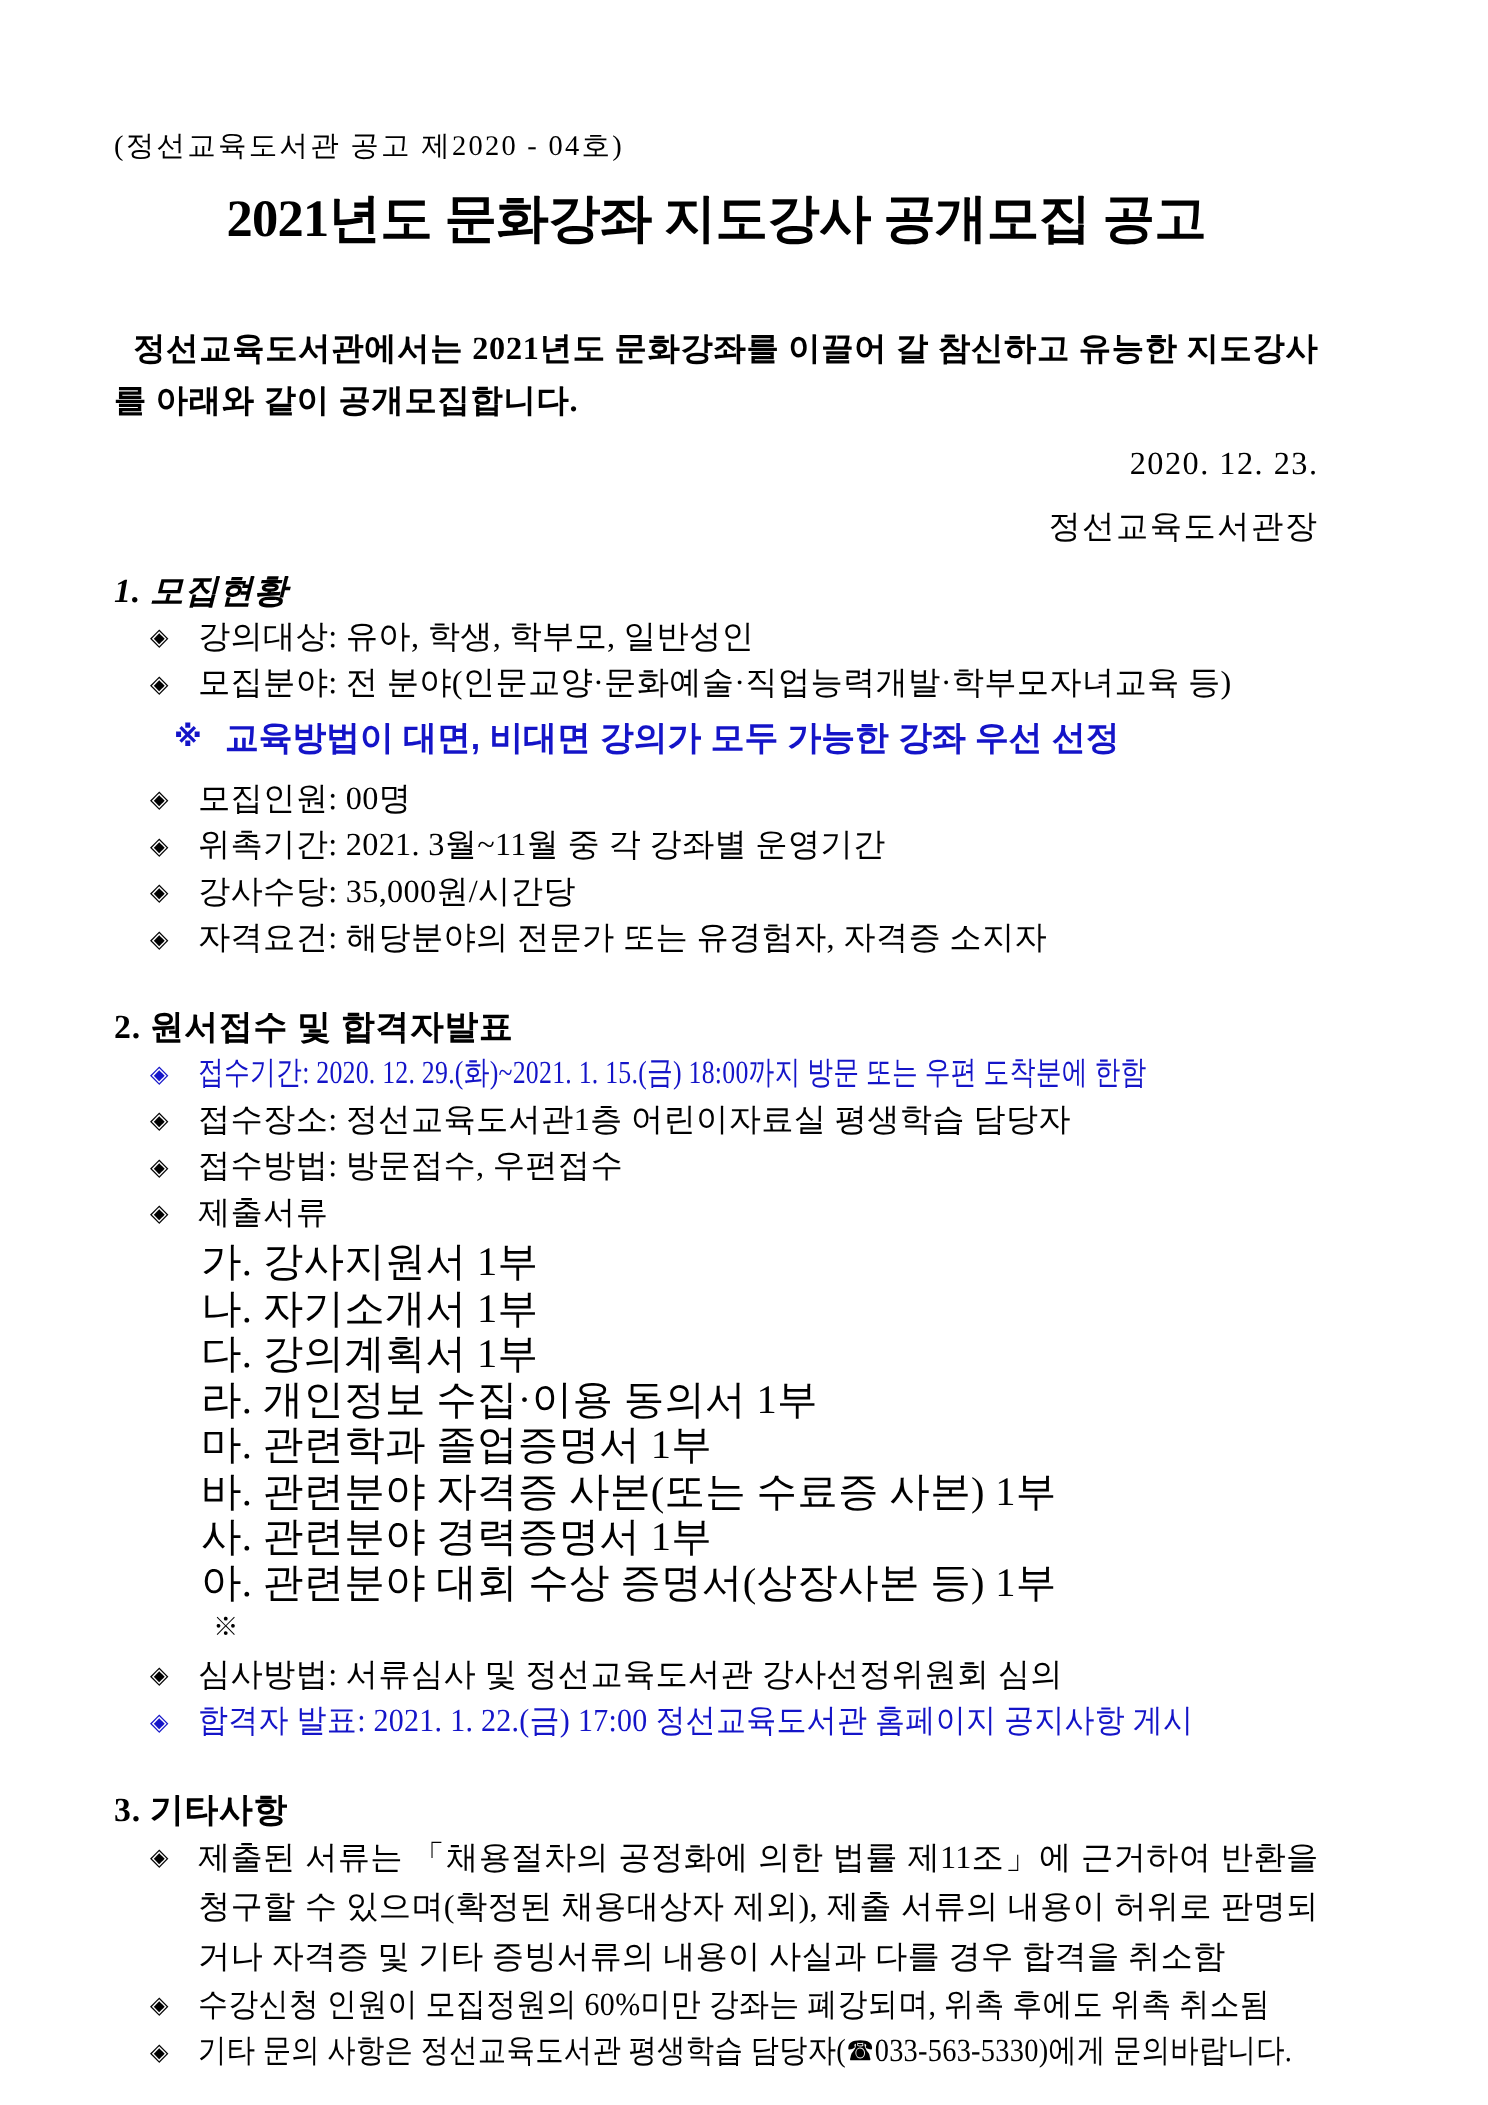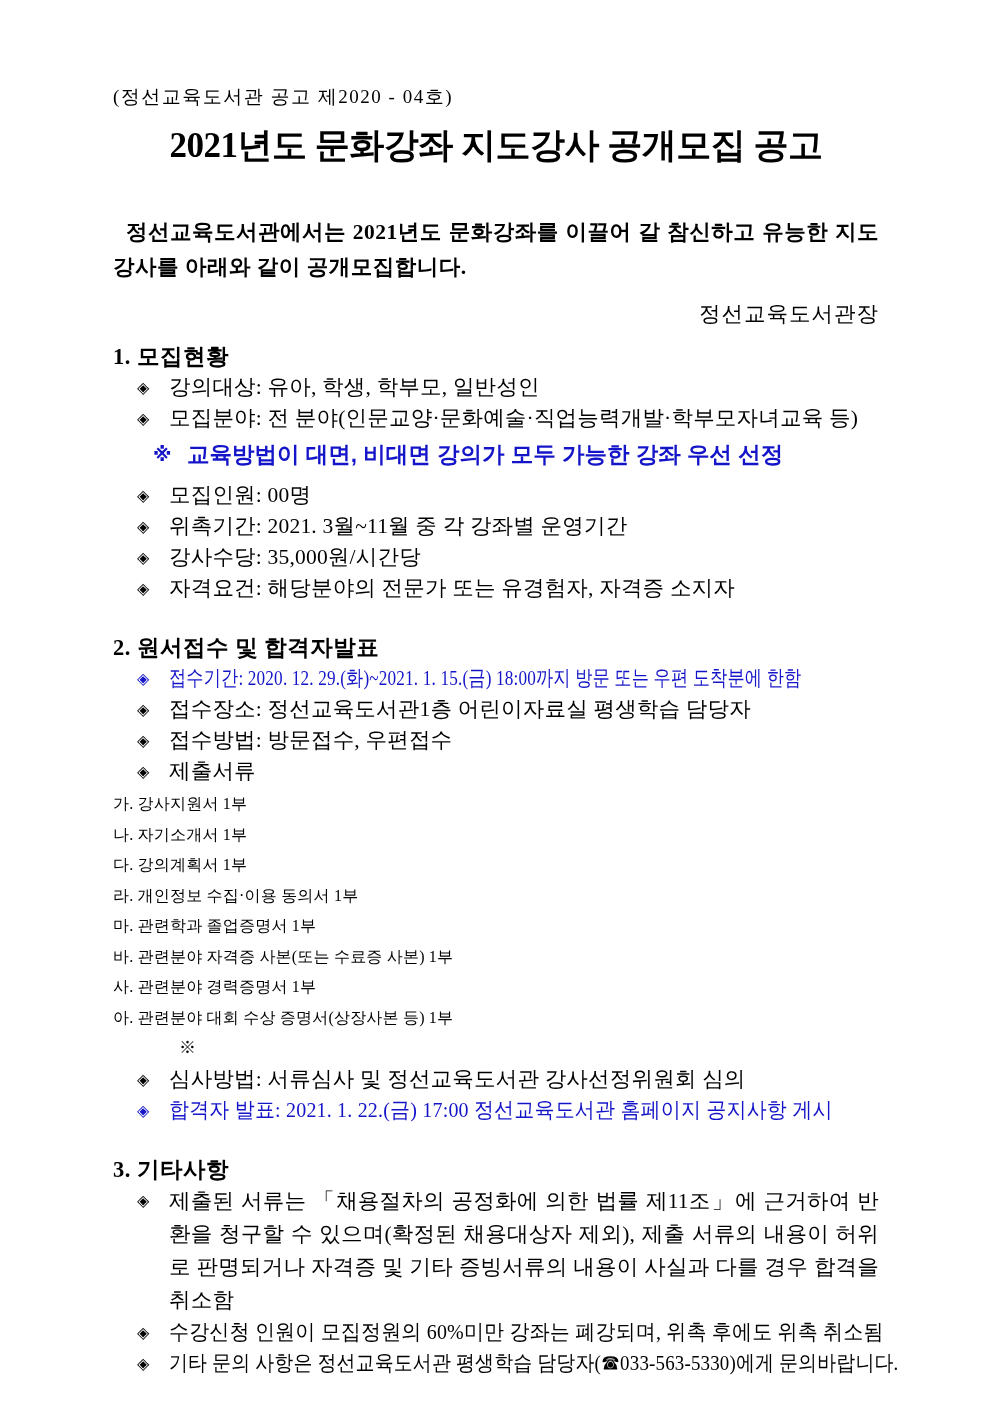--- a/index.html
+++ b/index.html
@@ -4,21 +4,21 @@
 <style>
   html,body{margin:0;padding:0;}
   body{
     width:992px;height:1403px;overflow:hidden;
     background:#ffffff;color:#000000;
     font-family:"Liberation Serif","DejaVu Serif",serif;
   }
   .page{
     box-sizing:border-box;
     width:967px;height:1403px;
-    padding:84px 88px 0 113px;
+    padding:84px 88px 0 76px;
     border-radius:32px;
   }
   .notice-no{
     font-size:19px;
     letter-spacing:1.5px;
   }
   .title{
     margin-top:12px;
     text-align:center;
     font-family:Liberation Serif, serif;
@@ -40,42 +40,43 @@
     font-size:21.5px;
     letter-spacing:1px;
   }
   .date-line{margin-top:12px;}
   .signer-line{margin-top:14px;}
   .sec-heading{
     font-size:22.5px;
     font-weight:bold;
     letter-spacing:0.5px;
   }
-  .sec1 .sec-heading{margin-top:13px;}
+  .sec1 .sec-heading{margin-top:13px;font-style:italic;}
   .sec2 .sec-heading{margin-top:28px;}
   .sec3 .sec-heading{margin-top:28px;}
   .item{
     display:flex;
     align-items:flex-start;
     margin-left:24px;
     font-size:21.5px;
     line-height:31px;
     letter-spacing:0.2px;
   }
   .item .marker{
     flex:none;
     width:32px;
     font-size:16px;
     line-height:31px;
     font-family:"DejaVu Sans",sans-serif;
   }
   .item .txt{flex:1;}
   .justified .txt{text-align:justify;line-height:33px;}
   .sub-item{
-    font-size:16px;
+    margin-left:58px;
+    font-size:27px;
     line-height:30.5px;
     letter-spacing:0.2px;
   }
   .note-blue{
     display:flex;
     margin:5px 0 9px 40px;
     font-family:"Liberation Sans","DejaVu Sans",sans-serif;
     font-weight:bold;
     font-size:22.5px;
     line-height:32px;
@@ -103,20 +104,21 @@
 <body>
 
 <div class="page">
 
   <div class="notice-no">(정선교육도서관 공고 제2020 - 04호)</div>
 
   <div class="title">2021년도 문화강좌 지도강사 공개모집 공고</div>
 
   <div class="intro">정선교육도서관에서는 2021년도 문화강좌를 이끌어 갈 참신하고 유능한 지도강사를 아래와 같이 공개모집합니다.</div>
 
+  <div class="date-line">2020. 12. 23.</div>
   <div class="signer-line">정선교육도서관장</div>
 
   <div class="sec1">
     <div class="sec-heading">1. 모집현황</div>
 
     <div class="item">
       <span class="marker">◈</span>
       <span class="txt">강의대상: 유아, 학생, 학부모, 일반성인</span>
     </div>
     <div class="item">

